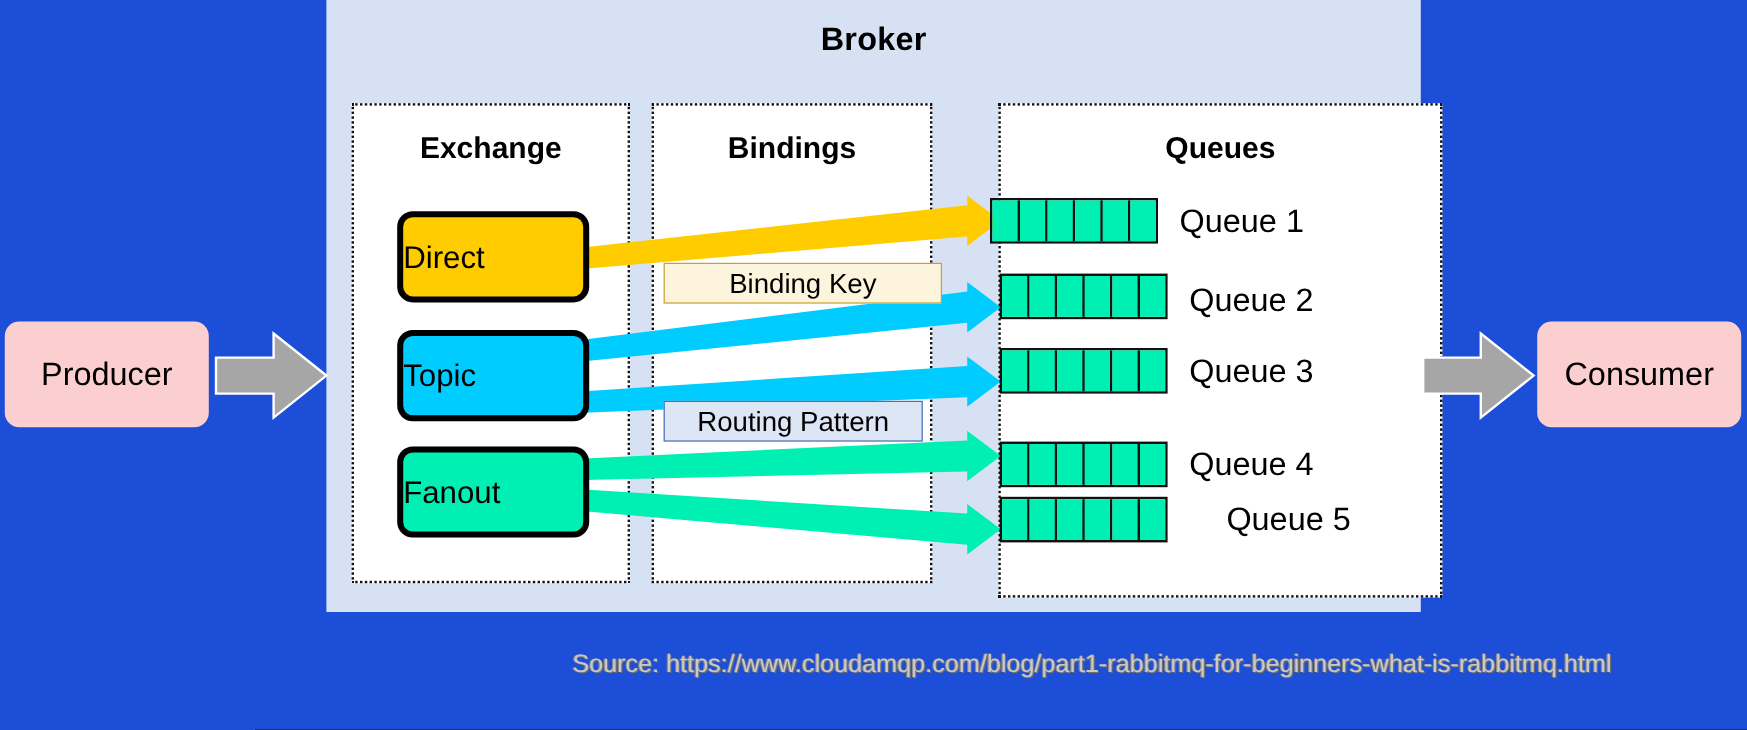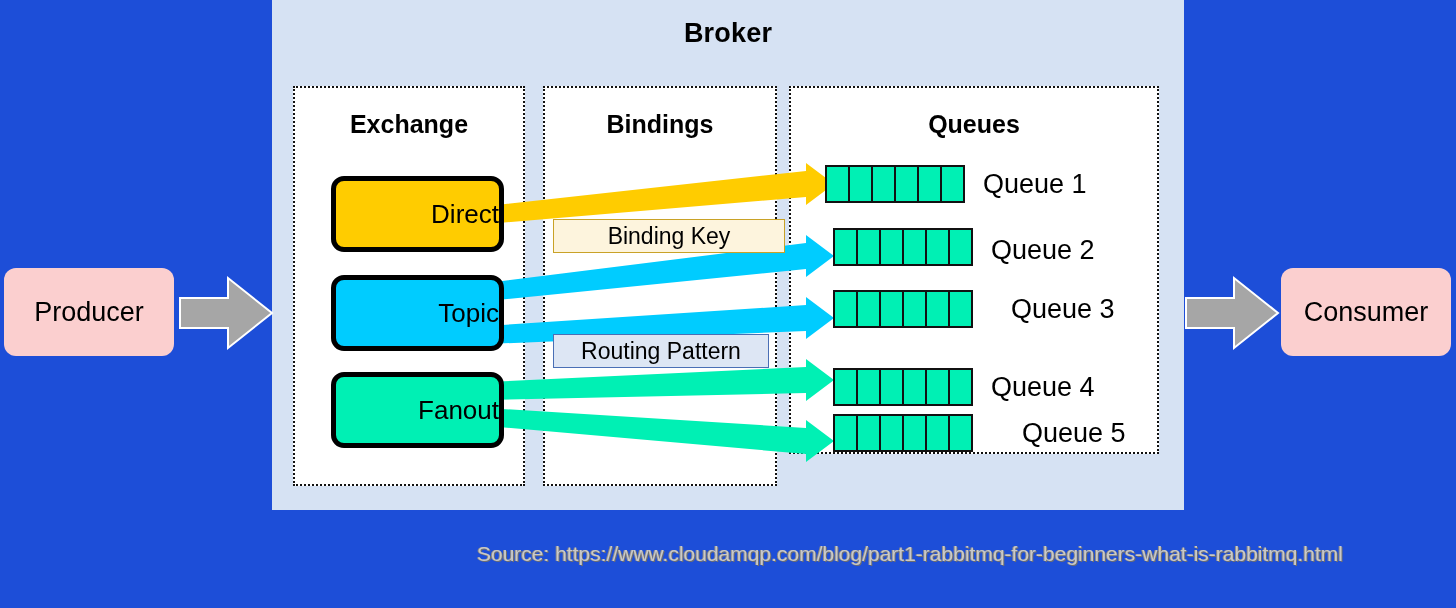--- a/index.html
+++ b/index.html
@@ -39,43 +39,43 @@
 
   
   .inner-panel {
     position: absolute;
     background: #ffffff;
     border: 2px dotted #111111;
     box-sizing: border-box;
   }
   #exchange-panel { left: 293px; top: 86px; width: 232px; height: 400px; }
   #bindings-panel { left: 543px; top: 86px; width: 234px; height: 400px; }
-  #queues-panel   { left: 789px; top: 86px; width: 370px; height: 368px; }
+  #queues-panel   { left: 832px; top: 86px; width: 370px; height: 412px; }
 
   .panel-title {
     position: absolute;
     top: 22px;
     width: 100%;
     text-align: center;
     font-size: 25px;
     font-weight: bold;
     color: #000000;
   }
 
   
   .exchange-box {
     position: absolute;
-    width: 173px;
+    width: 160px;
     height: 76px;
     border: 5px solid #000000;
     border-radius: 13px;
     box-sizing: border-box;
     display: flex;
     align-items: center;
-    justify-content: flex-end;
+    justify-content: flex-start;
     font-size: 26px;
     color: #000000;
   }
   #exchange-direct { left: 331px; top: 176px; background: #ffcc00; }
   #exchange-topic  { left: 331px; top: 275px; background: #00ccff; }
   #exchange-fanout { left: 331px; top: 372px; background: #00f0b4; }
 
   
   .binding-label {
     position: absolute;
@@ -236,21 +236,21 @@
       <div class="queue-cell"></div>
       <div class="queue-cell"></div>
       <div class="queue-cell"></div>
       <div class="queue-cell"></div>
       <div class="queue-cell"></div>
       <div class="queue-cell"></div>
     </div>
     <div class="queue-label">Queue 2</div>
   </div>
 
-  <div class="queue-row" style="left:833px; top:290px;gap:20px;">
+  <div class="queue-row" style="left:833px; top:290px;">
     <div class="queue-box">
       <div class="queue-cell"></div>
       <div class="queue-cell"></div>
       <div class="queue-cell"></div>
       <div class="queue-cell"></div>
       <div class="queue-cell"></div>
       <div class="queue-cell"></div>
     </div>
     <div class="queue-label">Queue 3</div>
   </div>

